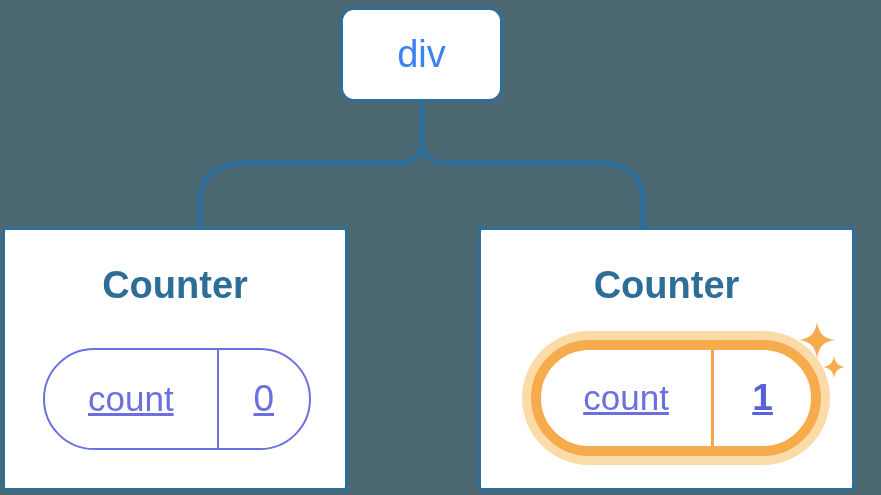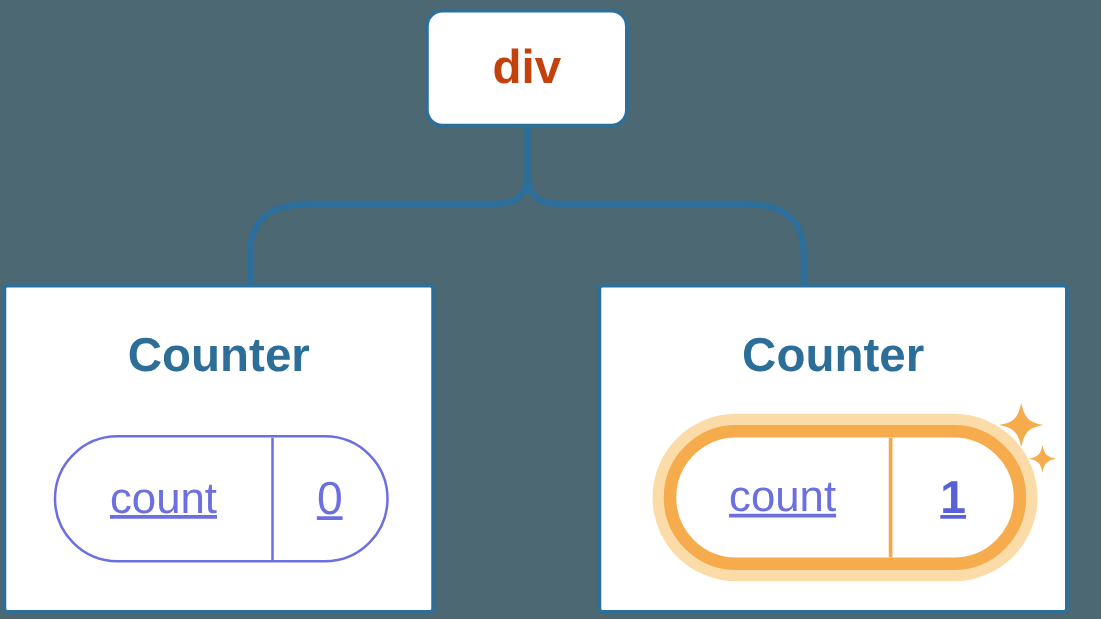--- a/index.html
+++ b/index.html
@@ -14,21 +14,21 @@
   .connector-layer{z-index:0;}
   .sparkle-layer{z-index:3;}
 
   .node-root{
     position:absolute;left:340px;top:7px;width:163px;height:95px;
     box-sizing:border-box;
     background:#ffffff;
     border:3px solid #2E6F99;
     border-radius:14px;
     display:flex;align-items:center;justify-content:center;
-    font-size:38px;font-weight:700;color:#c2410c;
+    font-size:38px;font-weight:400;color:#3b82f6;
     z-index:1;
   }
 
   .card{
     position:absolute;top:227px;height:264px;
     box-sizing:border-box;
     background:#ffffff;
     border:3px solid #2E6F99;
     border-radius:4px;
     z-index:1;

